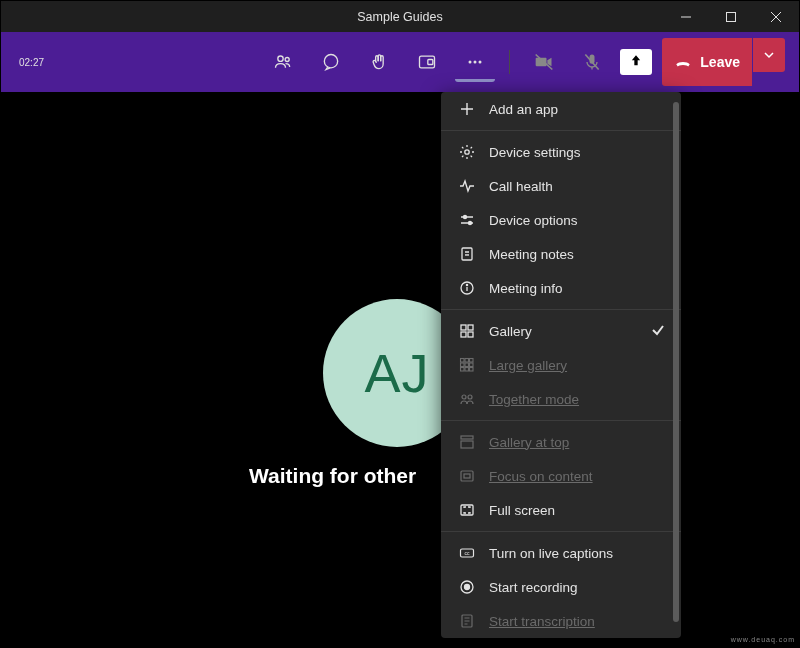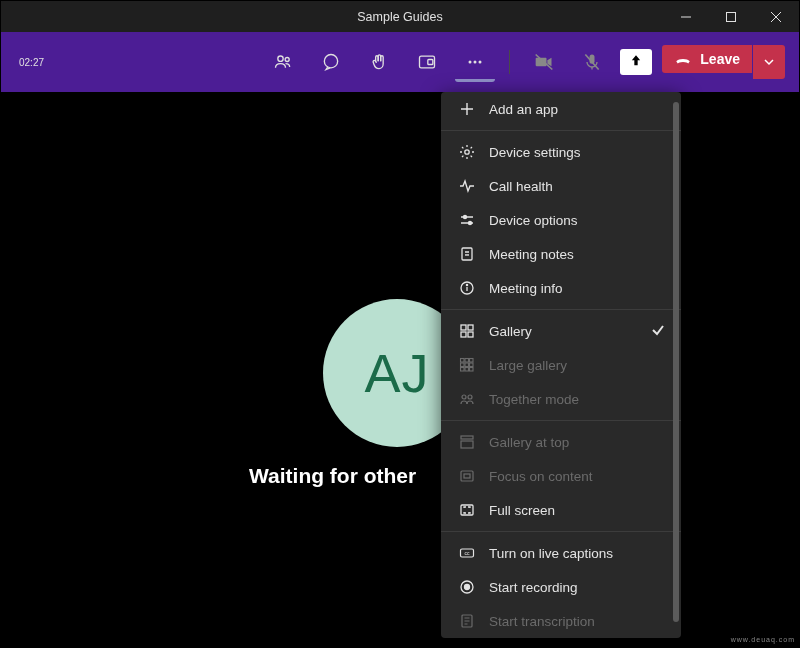--- a/index.html
+++ b/index.html
@@ -15,36 +15,36 @@
   
   
   .toolbar { height: 60px; display: flex; align-items: center; padding: 0 14px; gap: 4px; }
   .timer { color: #e0e0e0; font-size: 10px; margin-right: auto; margin-left: 4px;}
   .tool-group { display: flex; align-items: center; gap: 8px; }
   .tool-btn { width: 40px; height: 40px; display: flex; align-items: center; justify-content: center; color: #e0e0e0; border-radius: 3px; }
   .tool-btn svg { width: 20px; height: 20px; }
   .sep { width: 1px; height: 24px; background: #4a4a4a; margin: 0 6px; }
   .more-open { border-bottom: 3px solid #8f90c8; padding-top:3px;}
   .leave-group { display: flex; margin-left: 6px; }
-  .leave-btn { background: #c4314b; color: #fff; height: 28px; padding: 0 12px; display: flex; align-items: center; gap: 8px; border-radius: 3px 0 0 3px; font-size: 14px; border: none; font-weight:600;}
+  .leave-btn { background: #c4314b; color: #fff; height: 48px; padding: 0 12px; display: flex; align-items: center; gap: 8px; border-radius: 3px 0 0 3px; font-size: 14px; border: none; font-weight:600;}
   .leave-btn svg { width: 18px; height: 18px; }
   .leave-caret { background: #c4314b; color: #fff; width: 32px; height: 34px; display: flex; align-items: center; justify-content: center; border-radius: 0 3px 3px 0; margin-left: 1px; border:none;}
   .leave-caret svg { width: 10px; height: 10px; }
   
   
   .stage { position: absolute; top: 91px; left: 0; right: 0; bottom: 0; background: #000; overflow:hidden;}
   .avatar { width: 148px; height: 148px; border-radius: 50%; background: #b9e0d0; display: flex; align-items: center; justify-content: center; position: absolute; left: 322px; top: 207px; }
   .avatar span { color: #1b6b49; font-size: 54px; font-weight: 400; letter-spacing: 1px;}
   .waiting { color: #fff; font-size: 21px; font-weight: 700; position: absolute; left: 248px; top: 372px; text-align: right; }
   
   
   .menu { position: absolute; top: 91px; right: 118px; width: 240px; background: #292929; border-radius: 4px; box-shadow: 0 4px 20px rgba(0,0,0,.6); z-index: 10; overflow: hidden; }
   .menu-scroll { position: absolute; top: 10px; right: 2px; width: 6px; height: 520px; background: #5b5b5b; border-radius: 3px; }
   .menu-item { display: flex; align-items: center; gap: 14px; padding: 9px 0 9px 18px; color: #e4e4e4; font-size: 13.5px; cursor: pointer; position: relative;}
-  .menu-item.disabled { color: #6b6b6b; }
+  .menu-item.disabled { color: #6b6b6b; text-decoration: underline; }
   .menu-item .ico { width: 16px; height: 16px; display: flex; align-items: center; justify-content: center; flex-shrink: 0; }
   .menu-item .ico svg { width: 16px; height: 16px; }
   .menu-divider { height: 1px; background: #3c3c3c; margin: 4px 0; }
   .menu-check { position: absolute; right: 16px; }
   .menu-check svg { width: 14px; height: 14px; stroke: #e4e4e4; stroke-width: 2; fill: none; }
   .highlight-box { border: 3px solid #e30000; position: absolute; }
   
   .watermark { position:absolute; right:4px; bottom:4px; font-size:7px; color:#888; letter-spacing:1px;}
 </style>
 </head>

